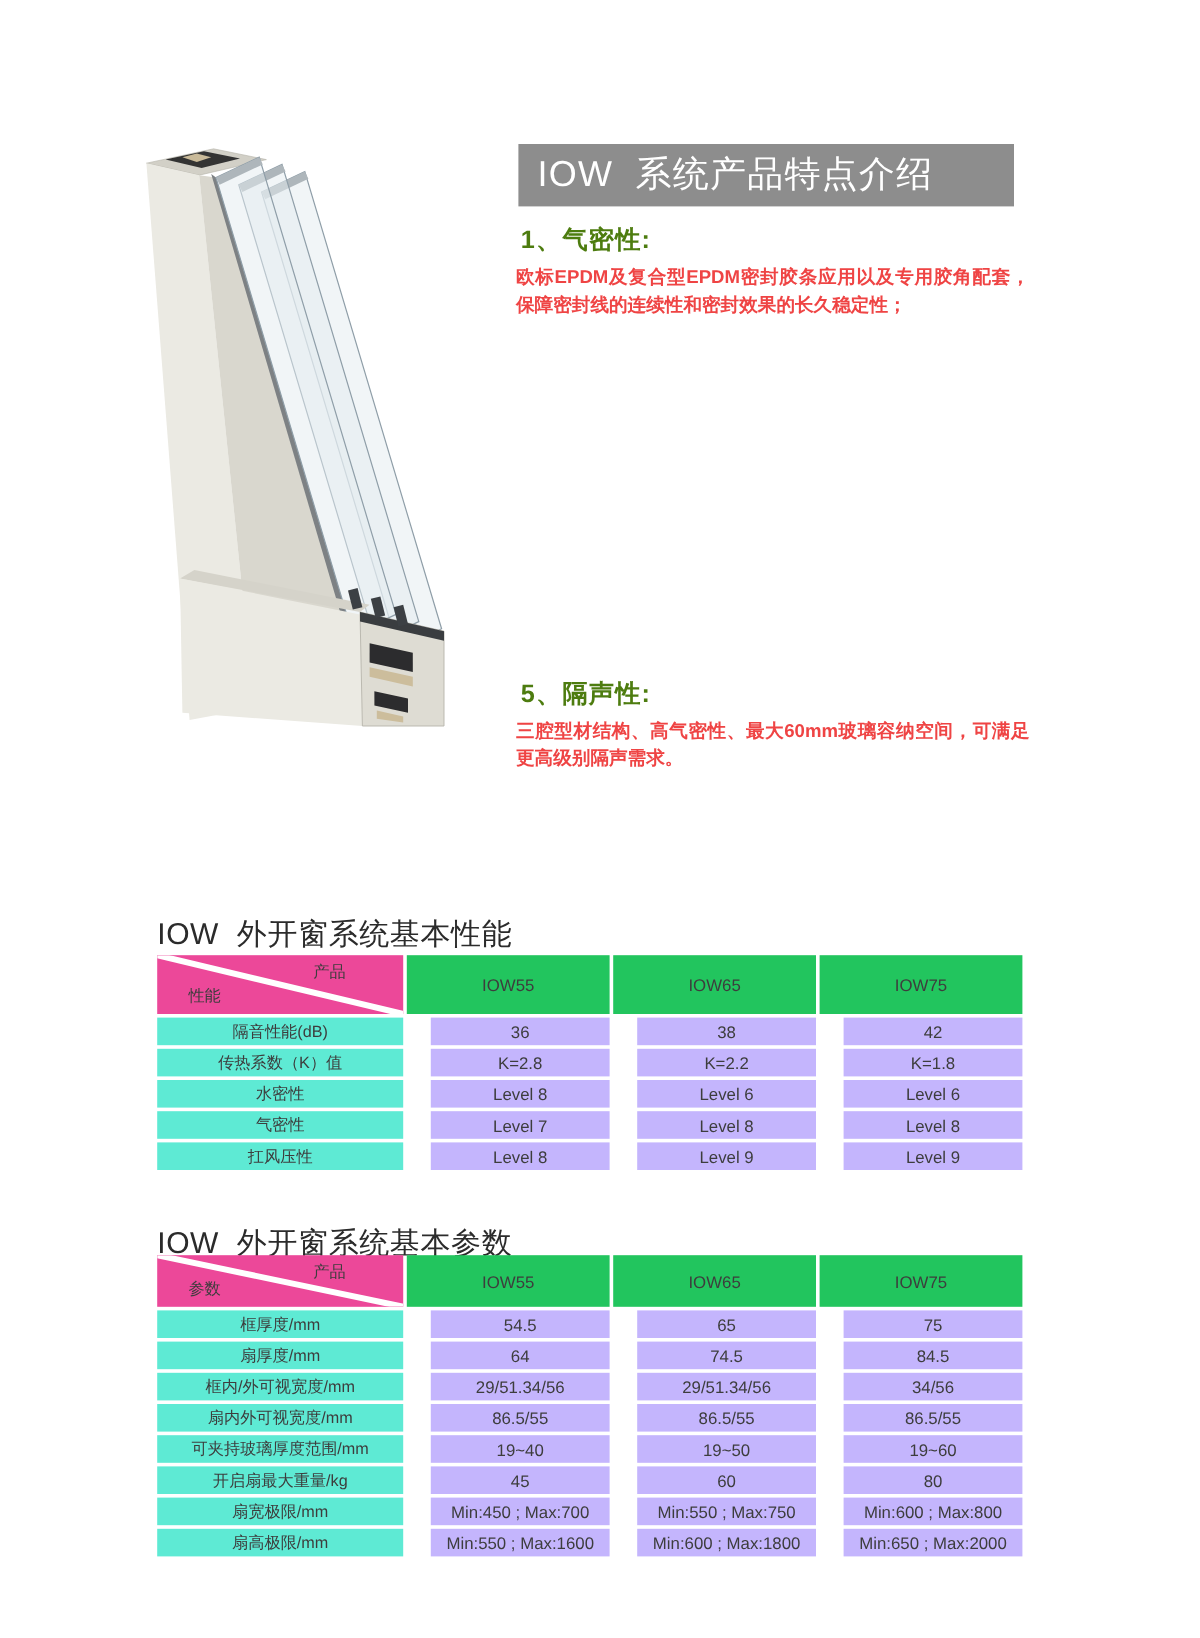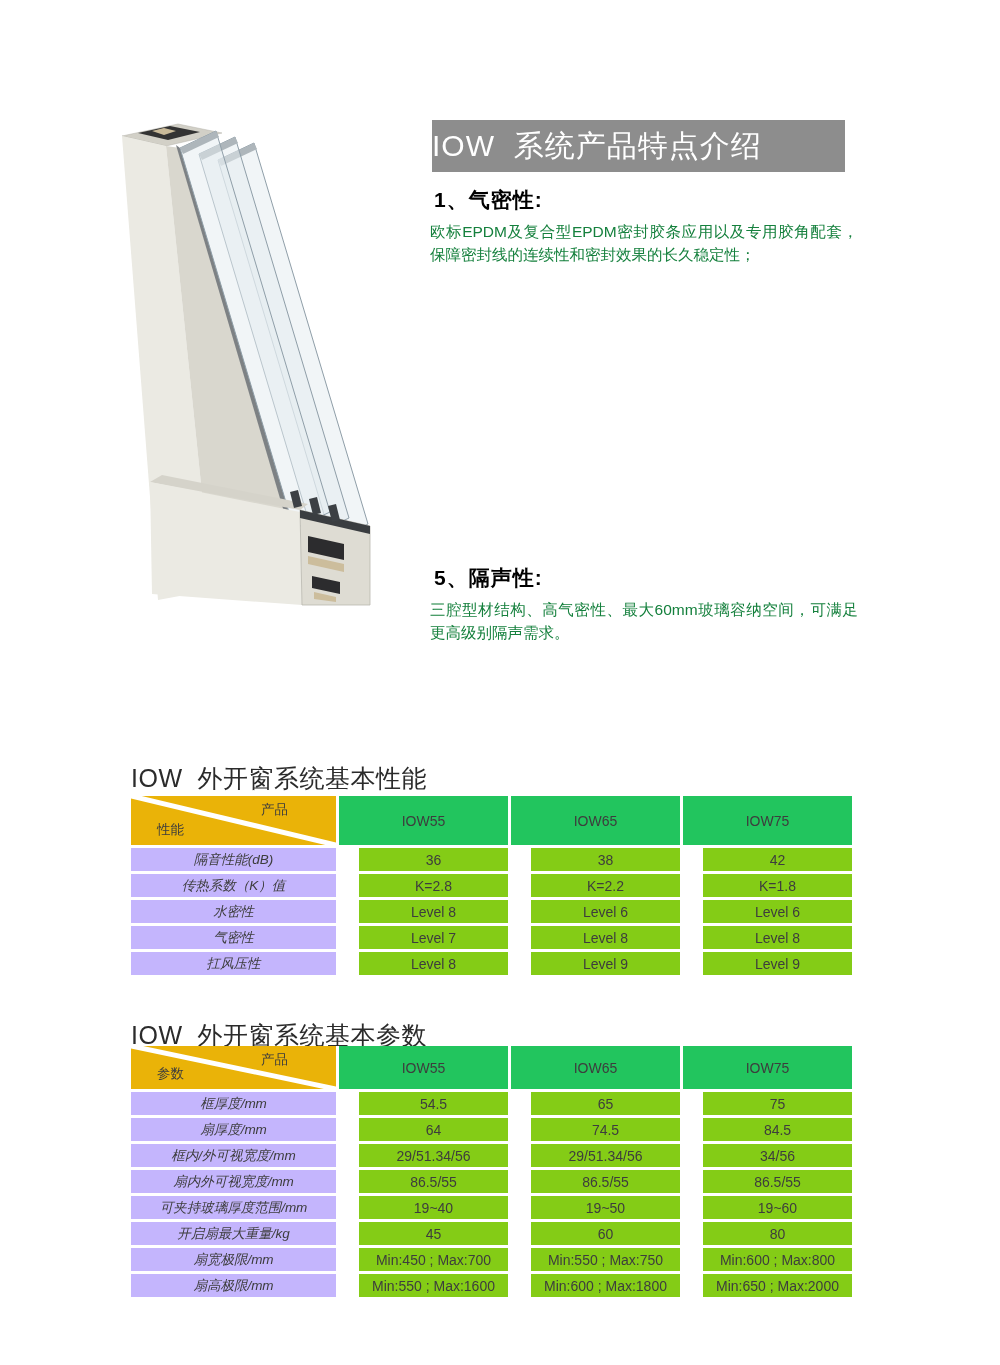--- a/index.html
+++ b/index.html
@@ -5,37 +5,37 @@
   html,body{margin:0;padding:0;background:#ffffff;}
   body{font-family:"Liberation Sans","DejaVu Sans",sans-serif;color:#3d3d3d;}
   .page{position:relative;width:1000px;height:1365px;background:#fff;overflow:hidden;}
 
   
   .product-img{position:absolute;left:100px;top:100px;width:320px;height:560px;}
 
   
   .banner{position:absolute;left:432px;top:120px;width:413px;height:52px;
           background:#8d8d8d;color:#fff;font-size:30px;line-height:52px;
-          padding-left:0;box-sizing:border-box;letter-spacing:1px;white-space:pre;}
+          padding-left:16px;box-sizing:border-box;letter-spacing:1px;white-space:pre;}
 
   
   .feature{position:absolute;left:430px;width:428px;}
-  .feature h3{margin:0 0 7px 4px;font-size:21px;font-weight:bold;color:#000000;letter-spacing:1px;}
-  .feature p{margin:0;font-size:15.5px;line-height:22.5px;color:#15803d;text-align:justify;}
+  .feature h3{margin:0 0 7px 4px;font-size:21px;font-weight:bold;color:#4d7c0f;letter-spacing:1px;}
+  .feature p{margin:0;font-size:15.5px;line-height:22.5px;color:#ef4444;text-align:justify;font-weight:bold;}
 
   
   .tbl-title{position:absolute;left:131px;font-size:25px;color:#2b2b2b;font-weight:500;letter-spacing:.5px;white-space:pre;}
 
   
   .grid{position:absolute;left:131px;display:grid;grid-template-columns:205px 169px 169px 169px;gap:3px;}
   .cell{display:flex;align-items:center;justify-content:center;font-size:14px;color:#3d3d3d;}
   .hdr{background:#22c55e;}
-  .lbl{background:#c4b5fd;font-size:13.5px;font-style:italic;}
-  .val{background:#84cc16;margin-left:20px;}
-  .corner{position:relative;background:#eab308;overflow:hidden;}
+  .lbl{background:#5eead4;font-size:13.5px;}
+  .val{background:#c4b5fd;margin-left:20px;}
+  .corner{position:relative;background:#ec4899;overflow:hidden;}
   .corner svg{position:absolute;left:0;top:0;width:100%;height:100%;}
   .corner .c-top{position:absolute;top:5px;right:48px;font-size:13.5px;color:#3d3d3d;}
   .corner .c-bot{position:absolute;bottom:6px;left:26px;font-size:13.5px;color:#3d3d3d;margin-top:40px;}
   .row-h{height:23px;}
 </style>
 </head>
 <body>
 
 <div class="page">
 

